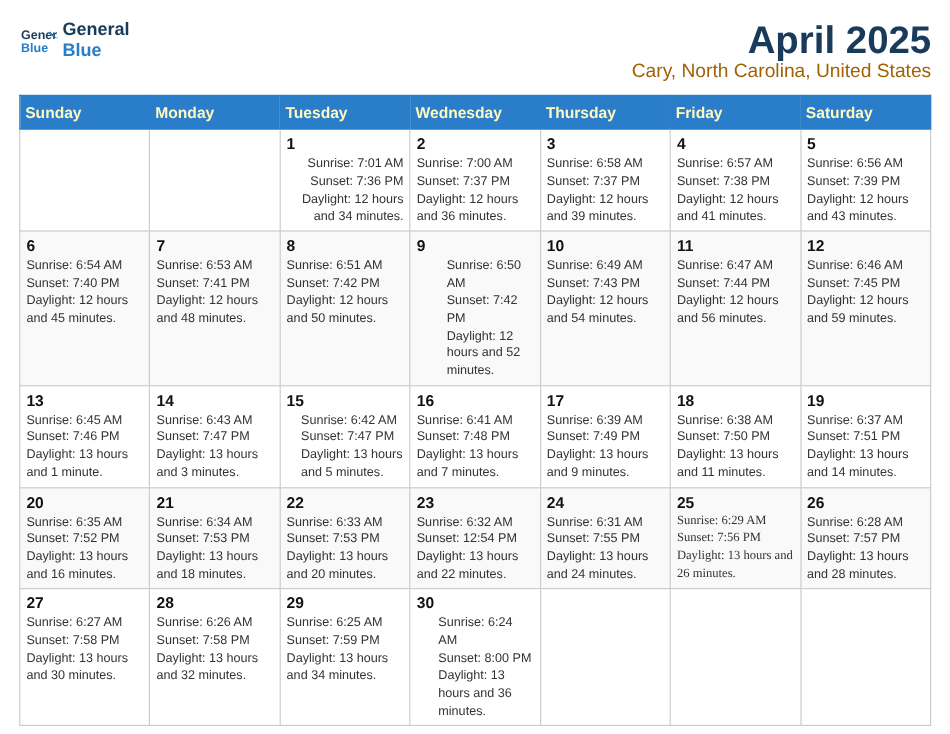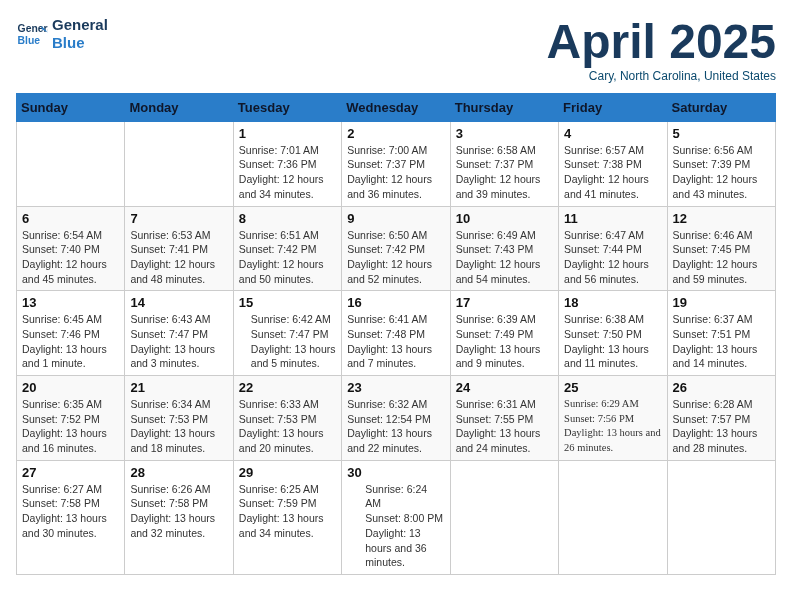--- a/index.html
+++ b/index.html
@@ -22,37 +22,37 @@
       gap: 4px;
     }
     .logo-icon {
       width: 32px;
       height: 32px;
     }
     .title-block {
       text-align: right;
     }
     .calendar-title {
-      font-size: 48px;
+      font-size: 32px;
       font-weight: bold;
       color: #1a3a5c;
       line-height: 1.1;
     }
     .calendar-subtitle {
-      font-size: 12px;
-      color: #0c4a6e;
+      font-size: 16px;
+      color: #a16207;
     }
     table {
       width: 100%;
       border-collapse: collapse;
       font-size: 11px;
     }
     thead tr th {
       background: #2a7dc9;
-      color: #0f172a;
+      color: #fef9c3;
       padding: 6px 4px;
       font-size: 13px;
       font-weight: bold;
       border: 1px solid #2a7dc9;
       text-align: left;
     }
     tbody tr td {
       border: 1px solid #ccc;
       padding: 4px 5px;
       vertical-align: top;
@@ -111,21 +111,21 @@
         <th>Friday</th>
         <th>Saturday</th>
       </tr>
   </thead>
   <tbody id="calendar-body">
   <tr>
         <td class="empty-cell"></td>
         <td class="empty-cell"></td>
         <td>
           <div class="day-number">1</div>
-          <div class="day-detail" style="white-space: pre-line;">Sunrise: 7:01 AM
+          <div class="day-detail" style="white-space: pre-line; text-align: right;">Sunrise: 7:01 AM
 Sunset: 7:36 PM
 Daylight: 12 hours and 34 minutes.</div>
         </td>
         <td>
           <div class="day-number">2</div>
           <div class="day-detail" style="white-space: pre-line;">Sunrise: 7:00 AM
 Sunset: 7:37 PM
 Daylight: 12 hours and 36 minutes.</div>
         </td>
         <td>
@@ -161,21 +161,21 @@
 Daylight: 12 hours and 48 minutes.</div>
         </td>
         <td>
           <div class="day-number">8</div>
           <div class="day-detail" style="white-space: pre-line;">Sunrise: 6:51 AM
 Sunset: 7:42 PM
 Daylight: 12 hours and 50 minutes.</div>
         </td>
         <td>
           <div class="day-number">9</div>
-          <div class="day-detail" style="white-space: pre-line;">Sunrise: 6:50 AM
+          <div class="day-detail" style="white-space: pre-line; margin-left: 25px;">Sunrise: 6:50 AM
 Sunset: 7:42 PM
 Daylight: 12 hours and 52 minutes.</div>
         </td>
         <td>
           <div class="day-number">10</div>
           <div class="day-detail" style="white-space: pre-line;">Sunrise: 6:49 AM
 Sunset: 7:43 PM
 Daylight: 12 hours and 54 minutes.</div>
         </td>
         <td>

